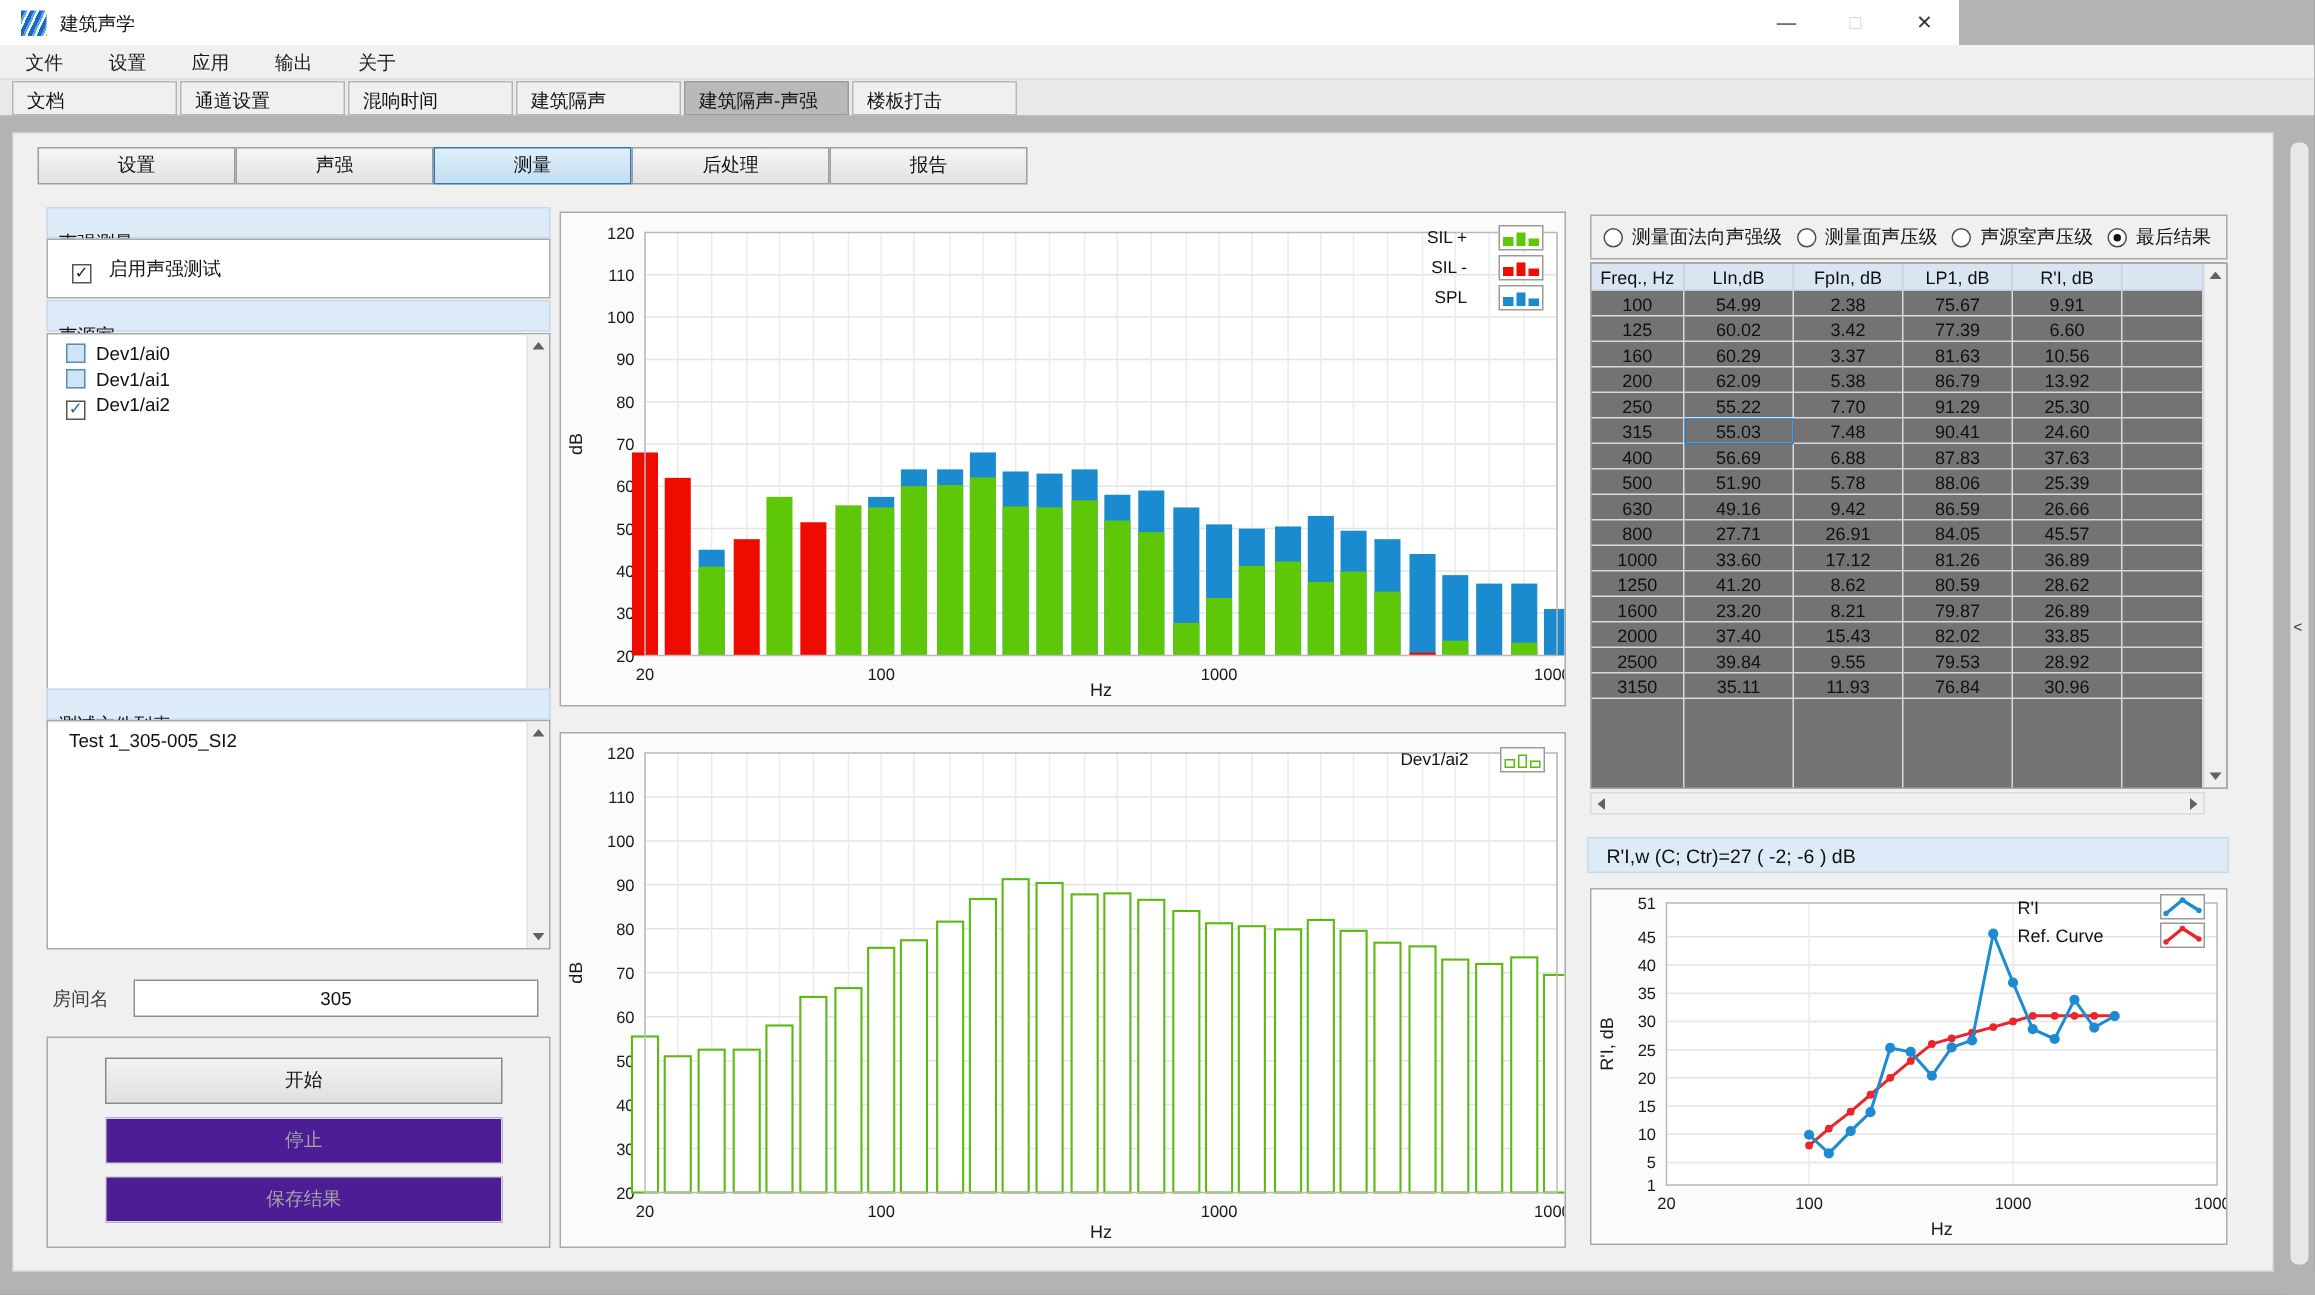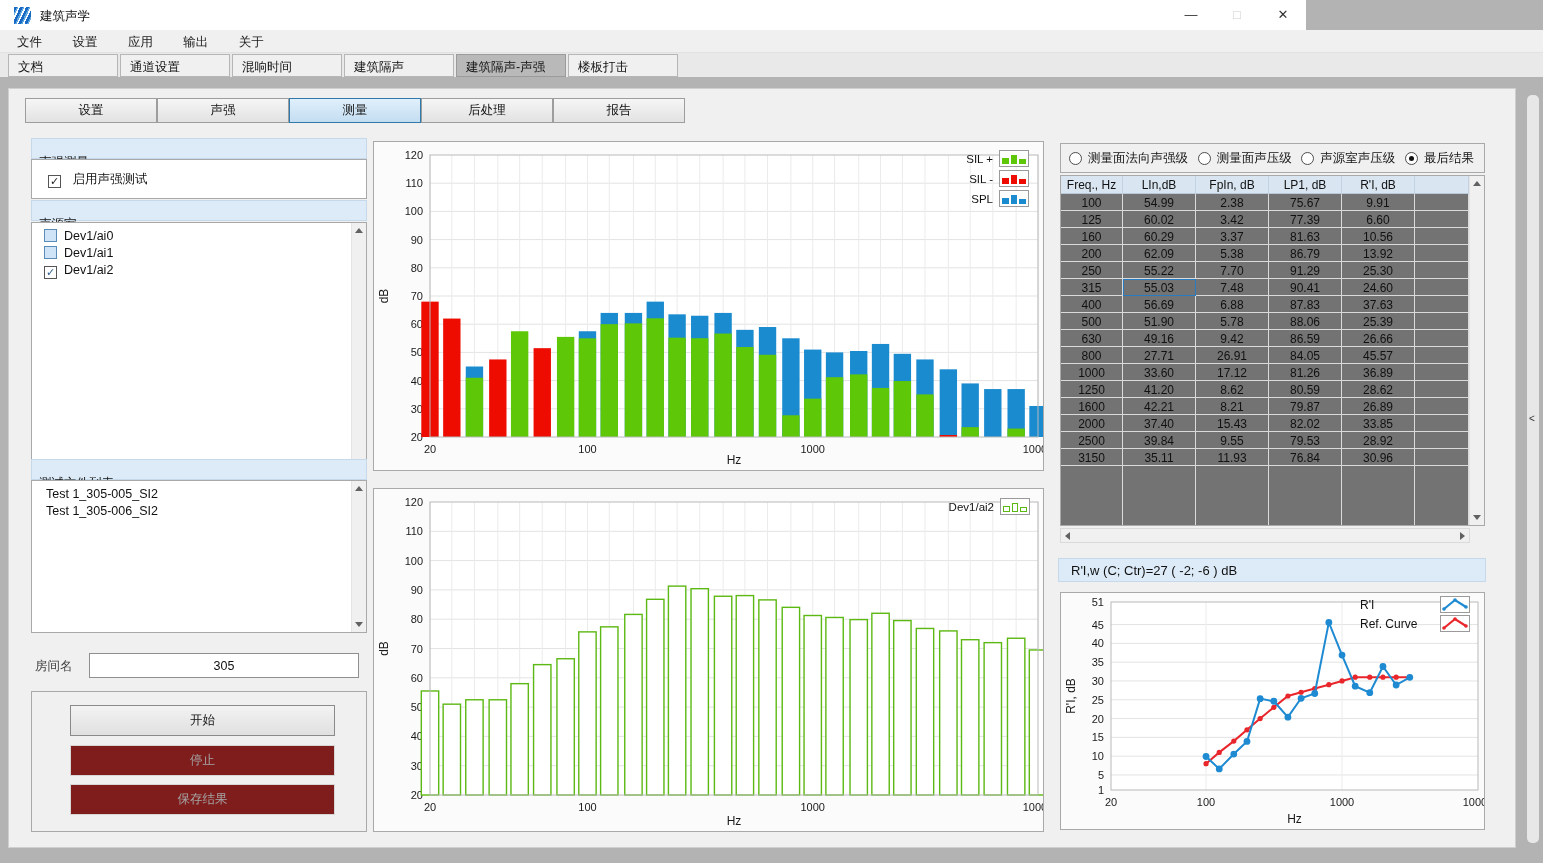--- a/index.html
+++ b/index.html
@@ -51,29 +51,29 @@
   .file-row { padding:2px 0 1px 14px; font-size:12.5px; color:#111; }
   .vsb { position:absolute; right:0; top:0; width:15px; height:100%; background:#f0f0f0; border-left:1px solid #e3e3e3; }
   .vsb .a-up, .vsb .a-dn { position:absolute; left:3px; width:0; height:0; border-left:4px solid transparent; border-right:4px solid transparent; }
   .vsb .a-up { top:5px; border-bottom:5px solid #616161; }
   .vsb .a-dn { bottom:5px; border-top:5px solid #616161; }
   .room-label { position:absolute; left:26px; top:569px; font-size:12.5px; color:#404040; }
   .room-input { position:absolute; left:80px; top:564px; width:270px; height:25px; border:1px solid #8f8f8f; background:#fff; text-align:center; font-size:12.5px; font-family:inherit; color:#111; }
   .btn-group { position:absolute; left:22px; top:602px; width:336px; height:141px; border:1px solid #a9a9a9; background:#f0f0f0; }
   .push-btn { position:absolute; left:38px; width:265px; height:31px; font-size:12.5px; font-family:inherit; text-align:center; line-height:29px; }
   .push-btn.enabled { background:linear-gradient(#f3f3f3,#e0e0e0); border:1px solid #8a8a8a; color:#111; }
-  .push-btn.disabled { background:#7f1d1d; border:1px solid #d6d6d6; color:#a5a5a5; }
+  .push-btn.disabled { background:#4c1d95; border:1px solid #d6d6d6; color:#a5a5a5; }
 
   
   .chart-box { position:absolute; background:#fbfbfb; border:1px solid #a9a9a9; overflow:hidden; }
   #chart-sil { left:364px; top:52px; width:671px; height:330px; }
   #chart-spl { left:364px; top:399px; width:671px; height:344px; }
   #chart-ri  { left:1051px; top:503px; width:425px; height:238px; }
   .legend { position:absolute; display:flex; flex-direction:column; gap:3px; }
-  .legend-row { display:flex; align-items:center; justify-content:flex-end; gap:6px; }
+  .legend-row { display:flex; align-items:center; justify-content:flex-end; gap:21px; }
   .legend-label { font-size:11.5px; color:#111; }
   .legend-icon { width:30px; height:17px; background:#fff; border:1px solid #9a9a9a; display:flex; align-items:flex-end; justify-content:center; gap:2px; padding:2px 2px; }
   .legend-icon.line { align-items:center; padding:0; }
   #legend-sil { right:14px; top:8px; }
   #legend-spl { right:13px; top:9px; }
   #legend-ri  { right:14px; top:3px; gap:2px; }
   #legend-ri .legend-row { justify-content:flex-start; }
   #legend-ri .legend-label { width:74px; font-size:12px; }
 
   
@@ -154,21 +154,20 @@
         <div class="list-row"><span class="cb blue checked"></span><span class="lbl">Dev1/ai2</span></div>
         <div class="vsb">
           <span class="a-up"></span>
           <span class="a-dn"></span>
         </div>
     </div>
 
     <div class="sec-header" style="top:370px">测试文件列表</div>
     <div class="white-box" style="top:391px;height:153px;padding-top:4px">
         <div class="file-row">Test 1_305-005_SI2</div>
-        <div class="file-row">Test 1_305-006_SI2</div>
         <div class="vsb">
           <span class="a-up"></span>
           <span class="a-dn"></span>
         </div>
     </div>
 
     <span class="room-label">房间名</span>
     <input class="room-input" value="305" style="">
 
     <div class="btn-group">
@@ -529,21 +528,21 @@
             <div class="trow">
               <span class="tcell w0">1250</span>
               <span class="tcell w1">41.20</span>
               <span class="tcell w2">8.62</span>
               <span class="tcell w3">80.59</span>
               <span class="tcell w4">28.62</span>
               <span class="tcell w5"></span>
             </div>
             <div class="trow">
               <span class="tcell w0">1600</span>
-              <span class="tcell w1">42.21</span>
+              <span class="tcell w1">23.20</span>
               <span class="tcell w2">8.21</span>
               <span class="tcell w3">79.87</span>
               <span class="tcell w4">26.89</span>
               <span class="tcell w5"></span>
             </div>
             <div class="trow">
               <span class="tcell w0">2000</span>
               <span class="tcell w1">37.40</span>
               <span class="tcell w2">15.43</span>
               <span class="tcell w3">82.02</span>

